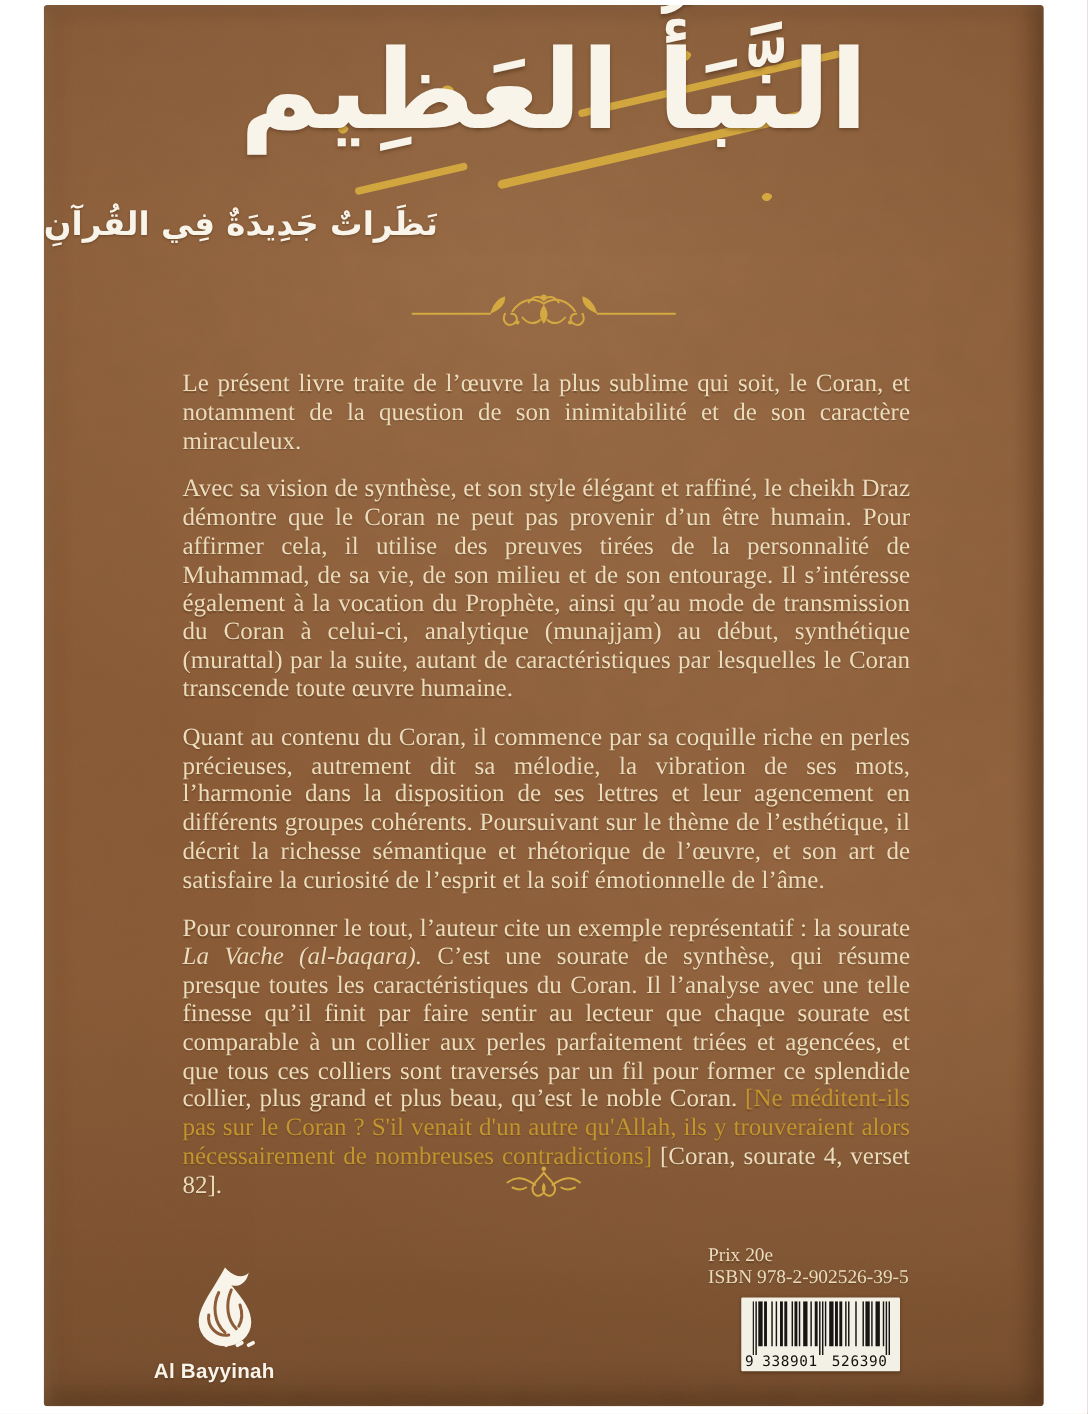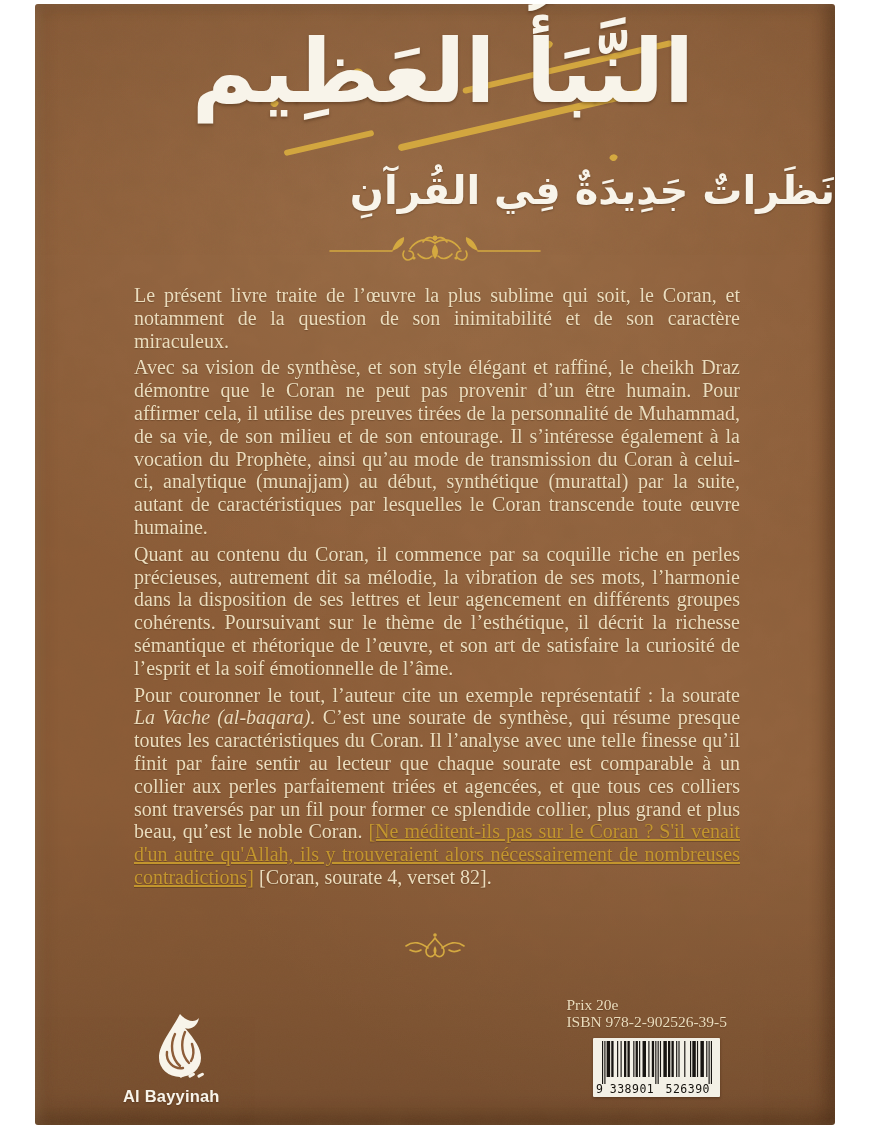--- a/index.html
+++ b/index.html
@@ -36,35 +36,35 @@
   .gmark{position:absolute;width:9px;height:9px;background:var(--gold);
          border-radius:70% 30% 60% 40%;transform:rotate(35deg);}
   .gmark.m1{left:318px;top:64px;} .gmark.m2{left:508px;top:36px;}
   .gmark.m3{left:575px;top:150px;width:7px;height:7px;} .gmark.m4{left:236px;top:96px;width:7px;height:7px;}
   .title-ar{
     position:absolute;left:0;right:0;top:4px;text-align:center;direction:rtl;
     font-family:"DejaVu Sans",sans-serif;font-weight:700;font-size:88px;line-height:1.45;
     color:var(--white);text-shadow:0 2px 3px rgba(50,25,8,.35);padding-left:16px;
   }
   .subtitle-ar{
-    position:absolute;left:0;right:0;top:160px;text-align:right;direction:rtl;
-    font-family:"DejaVu Sans",sans-serif;font-weight:600;font-size:40px;line-height:1.3;
+    position:absolute;left:0;right:0;top:160px;text-align:left;direction:rtl;
+    font-family:"DejaVu Sans",sans-serif;font-weight:600;font-size:26px;line-height:1.3;
     color:var(--white);text-shadow:0 1px 2px rgba(50,25,8,.35);
   }
   .divider{position:absolute;left:50%;top:228px;transform:translateX(-50%);}
 
   
   .body-text{
     position:absolute;left:95px;top:276px;width:614px;
     font-size:20px;line-height:22.8px;color:var(--cream);
     text-align:justify;text-shadow:0 1px 1px rgba(50,25,8,.3);
   }
-  .body-text p{margin:4px;}
+  .body-text p{margin:16px;}
   .seg-italic{font-style:italic;}
-  .seg-gold{color:var(--gold-text);text-decoration:underline;}
+  .seg-gold{color:var(--gold-text);}
 
   .ornament-small{position:absolute;left:50%;top:928px;transform:translateX(-50%);}
 
   
   .publisher{position:absolute;left:88px;top:1006px;width:92px;text-align:right;}
   .publisher .name{
     margin-top:3px;font-family:"Liberation Sans",sans-serif;font-weight:700;
     font-size:16.5px;letter-spacing:.2px;color:var(--white);white-space:nowrap;
     text-shadow:0 1px 2px rgba(50,25,8,.4);
   }

